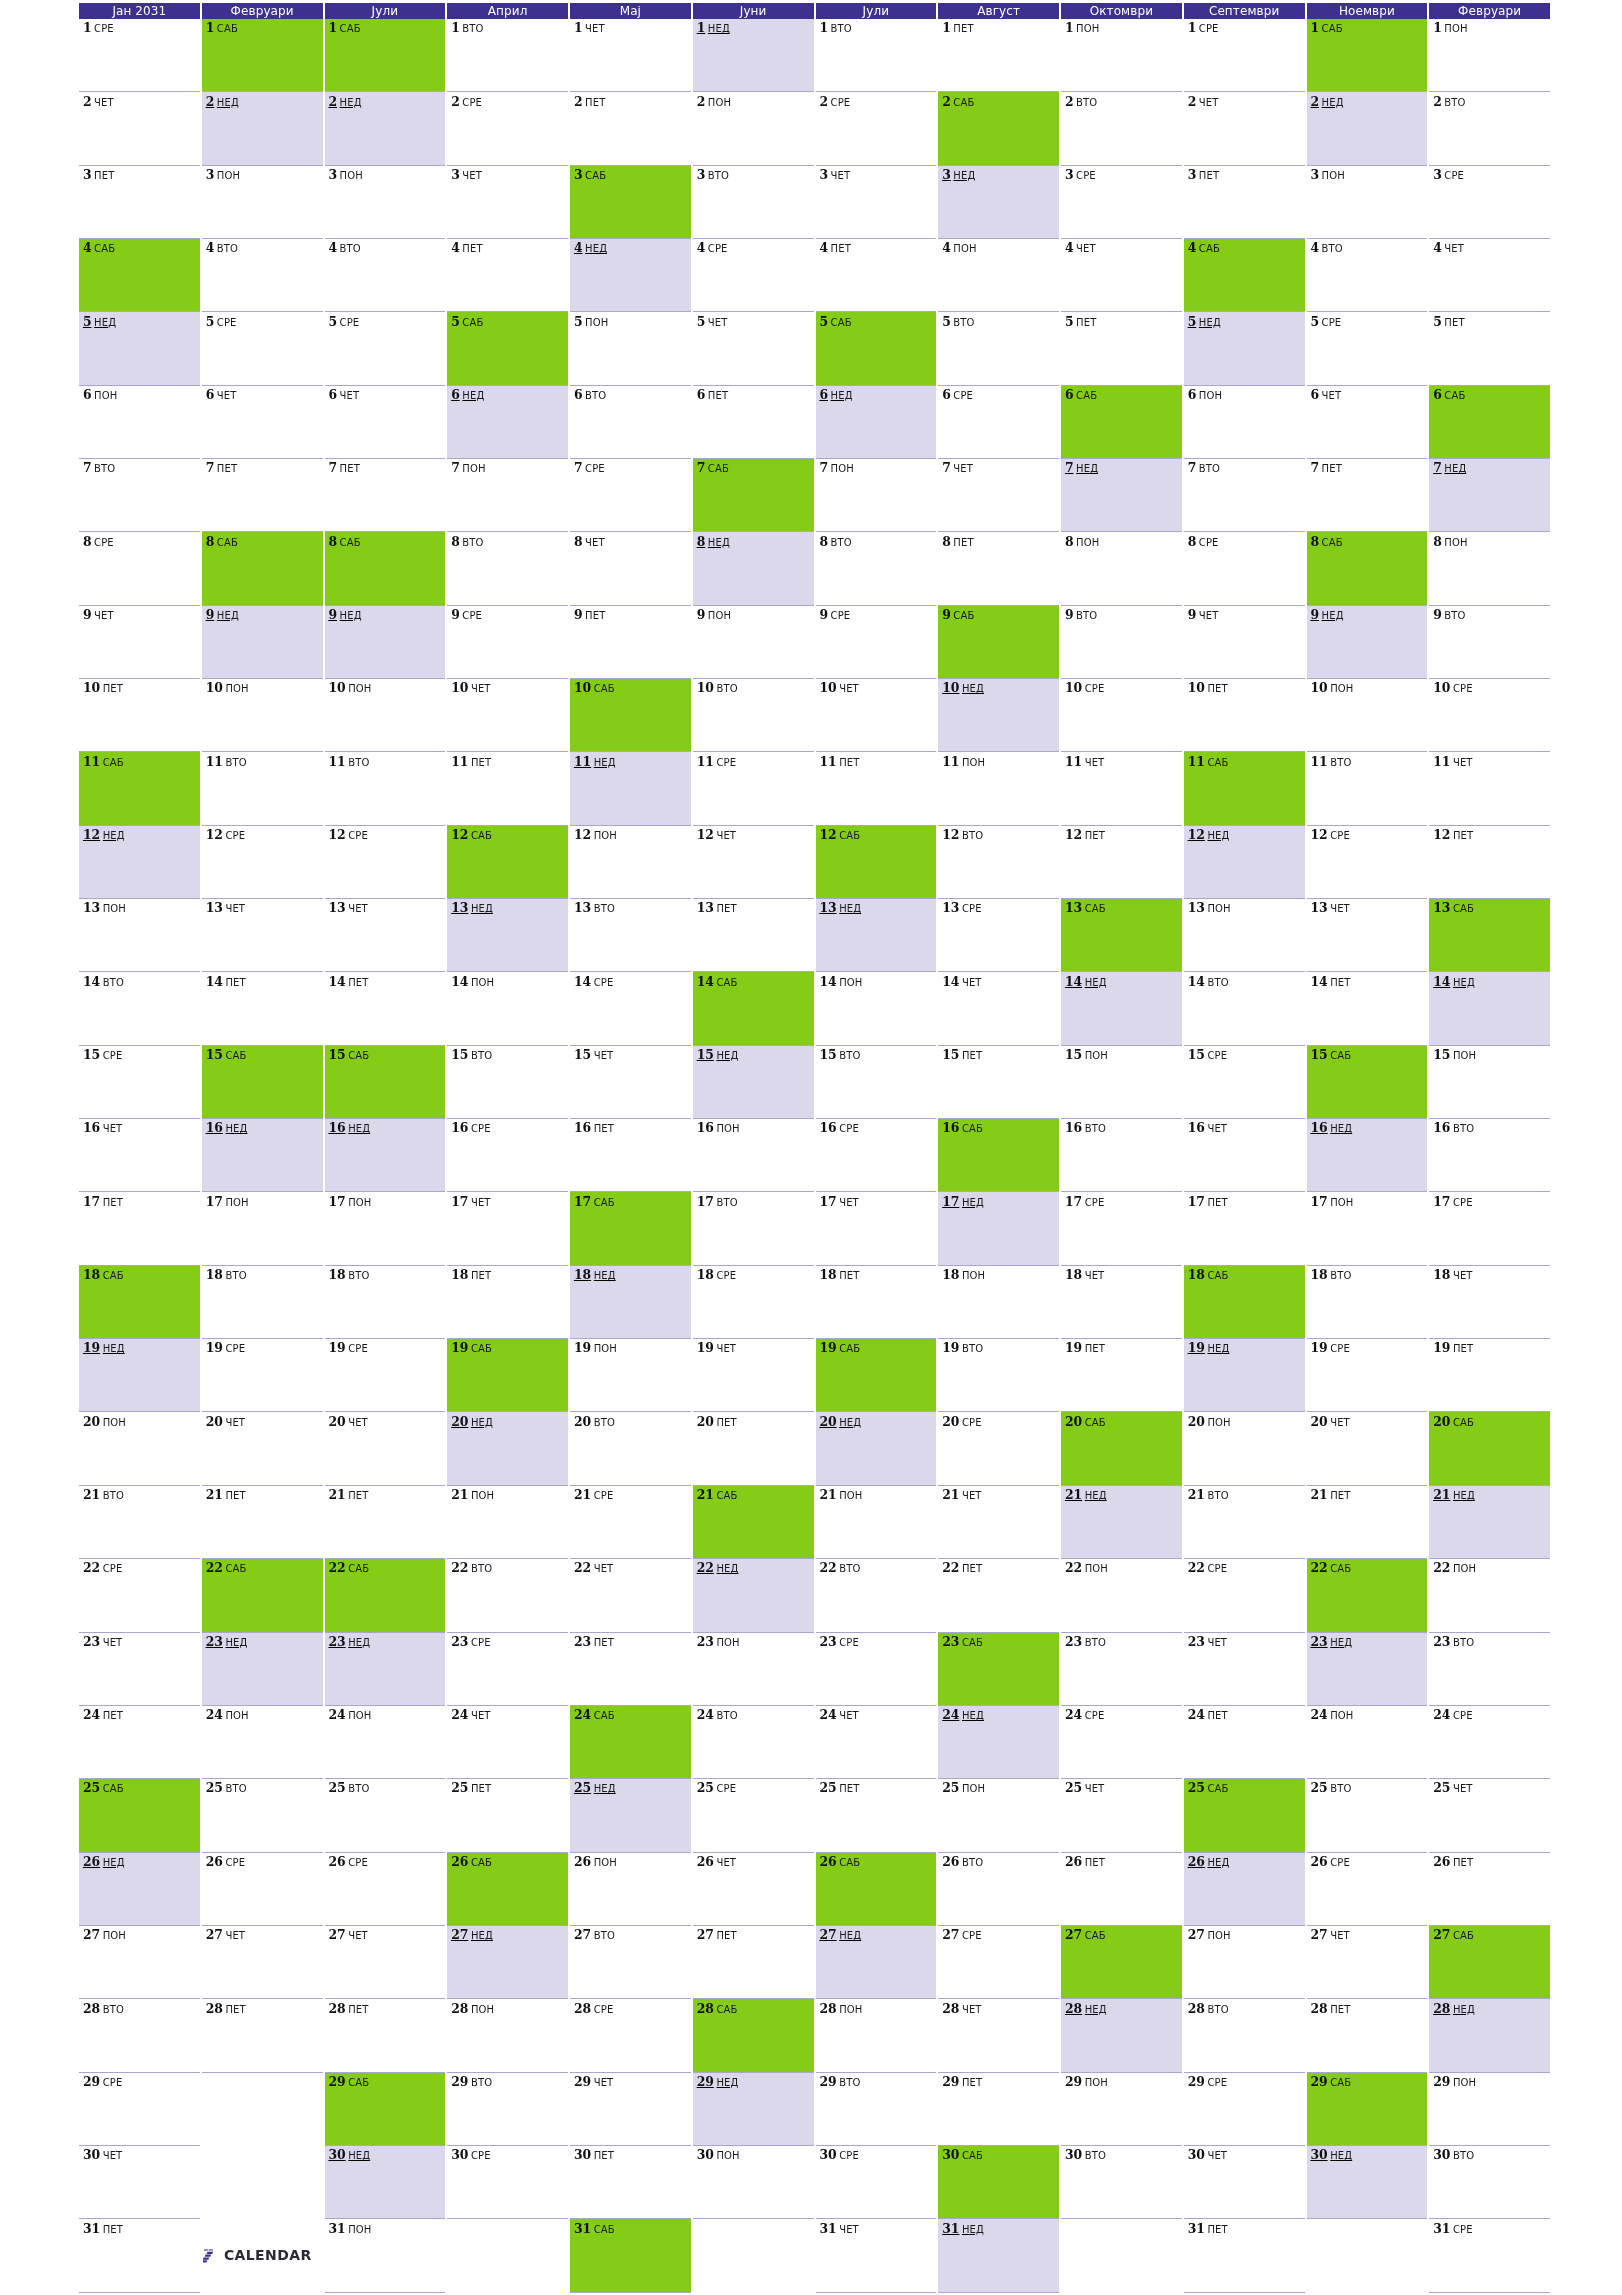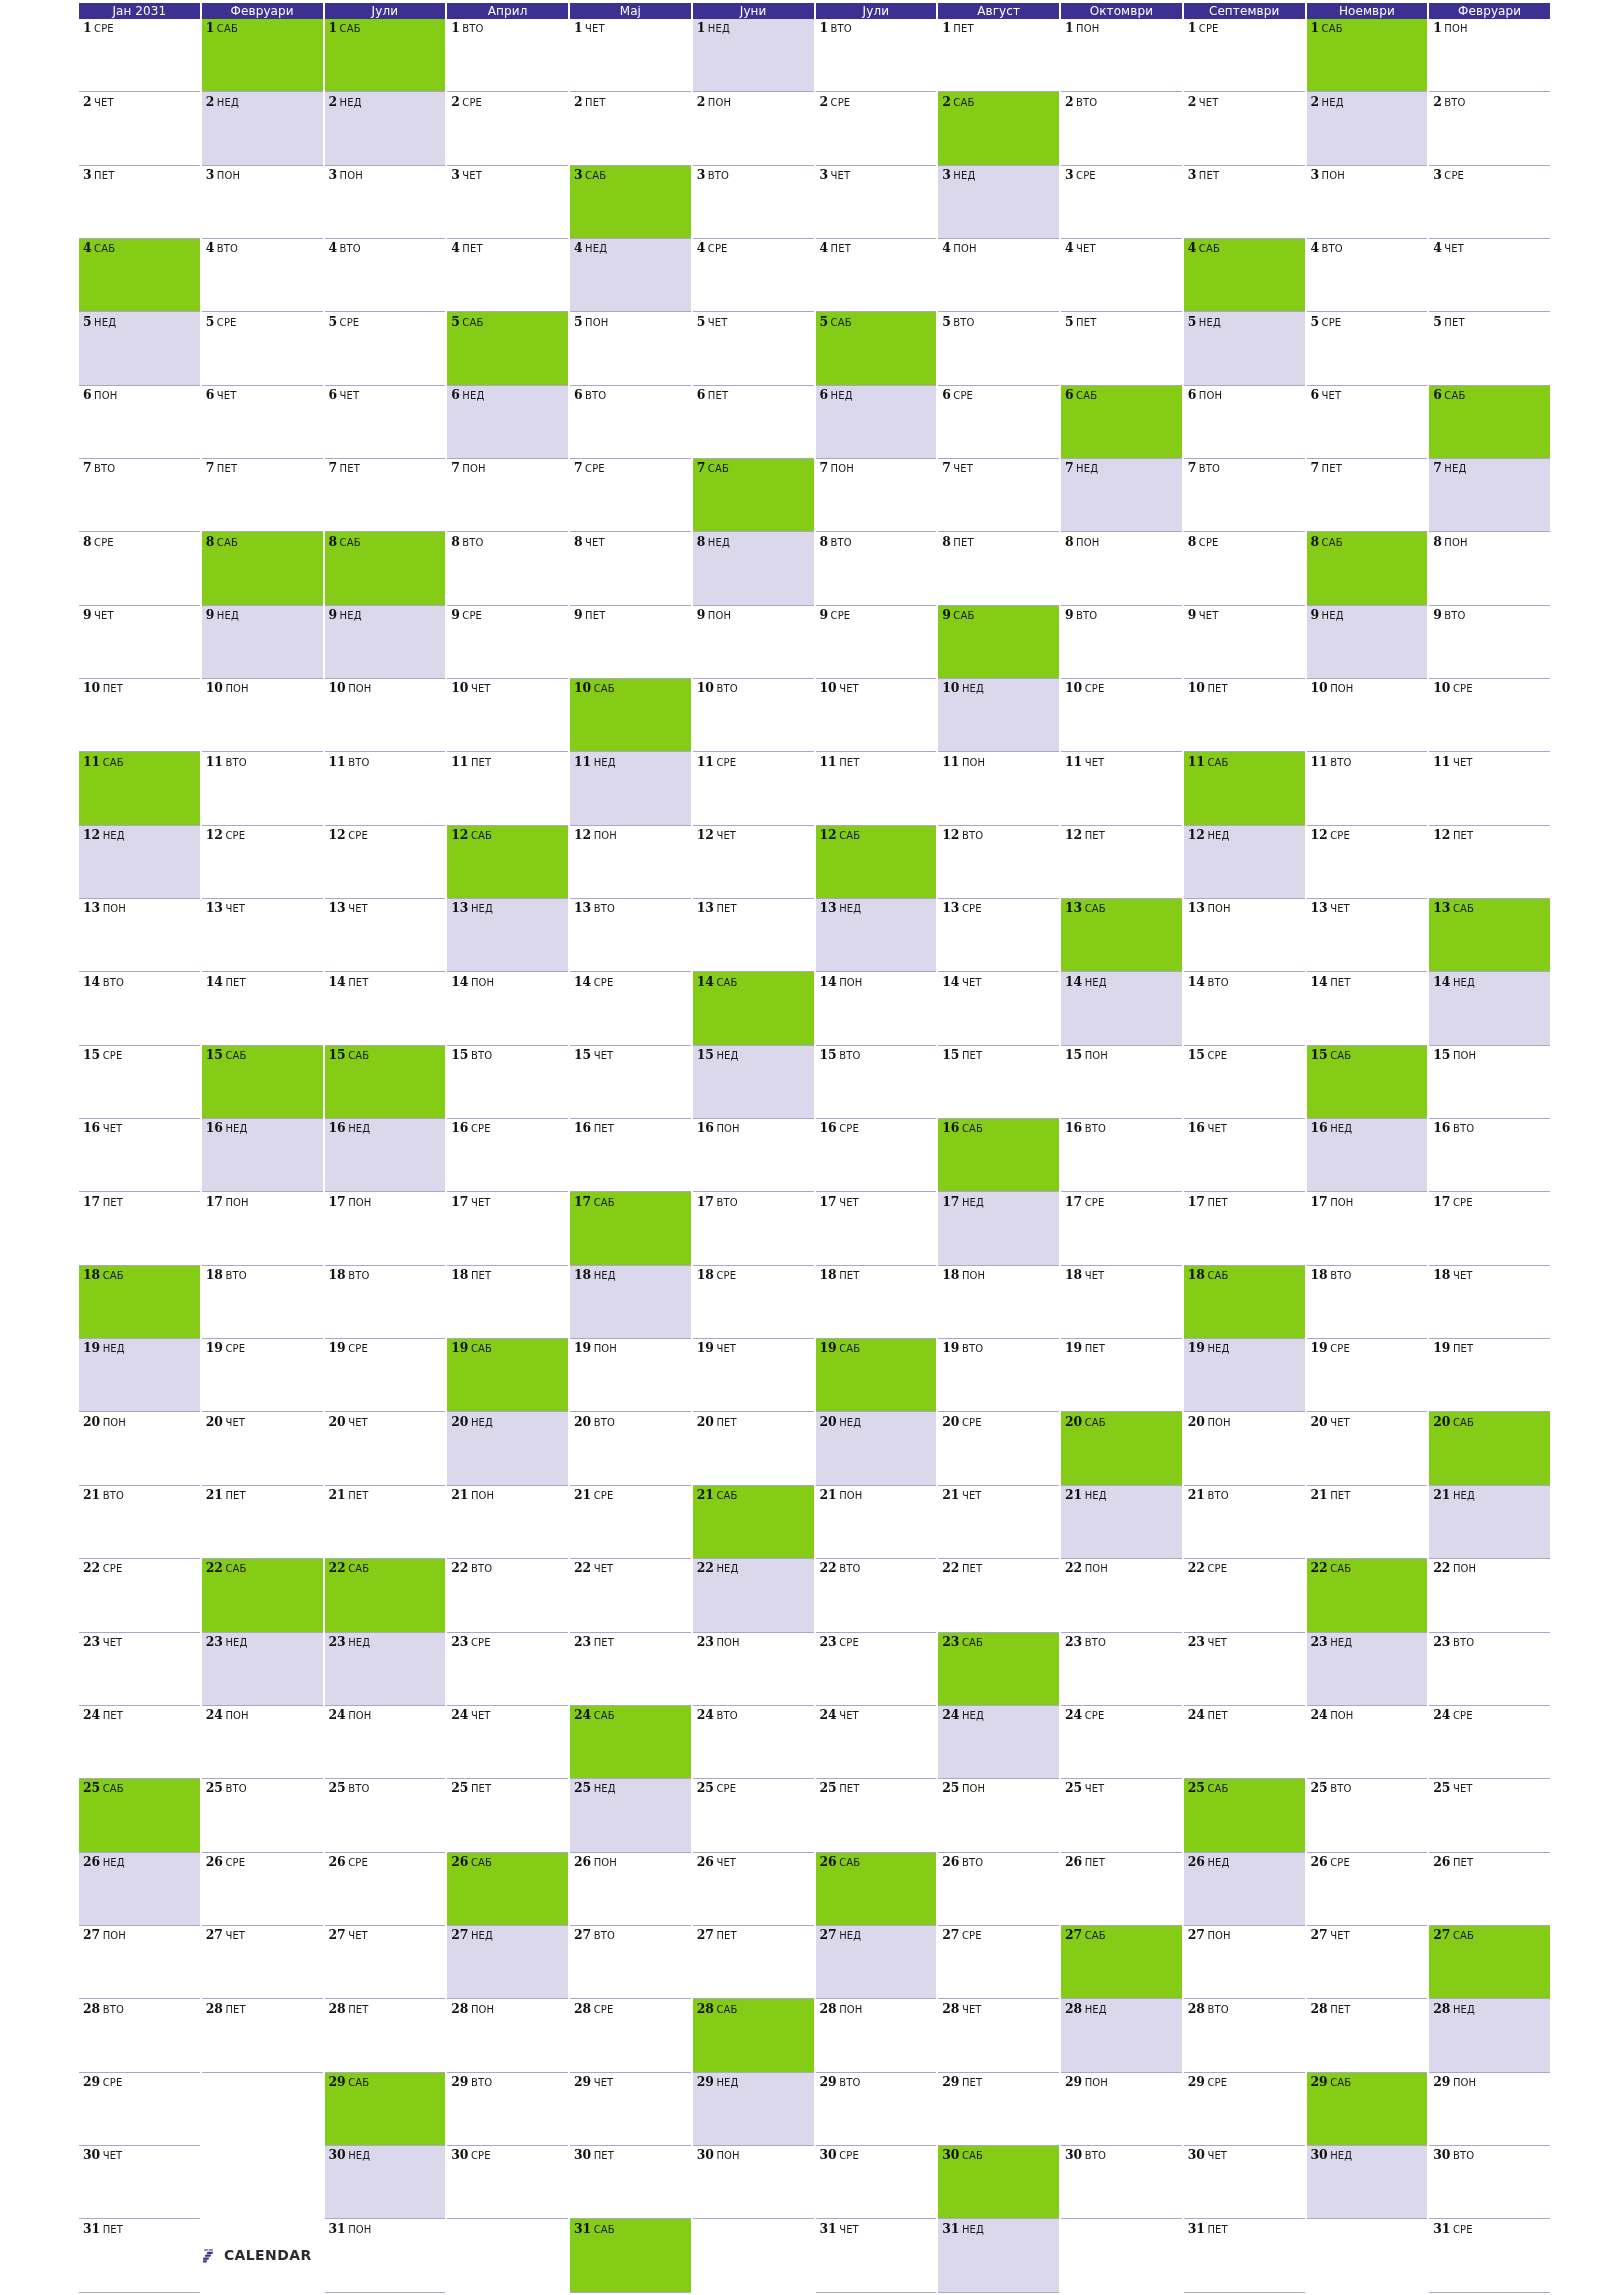--- a/index.html
+++ b/index.html
@@ -70,21 +70,21 @@
     box-sizing: border-box;
     border-bottom: 0.7px solid #a9a6cd;
     padding: 3.3px 0 0 3.9px;
     background: #ffffff;
     overflow: hidden;
     white-space: nowrap;
     line-height: 1;
   }
 
   .day-cell.sat { background: #84cc16; }
-  .day-cell.sun { background: #dbd8ec; }
+  .day-cell.sun { background: #dbd8ec; text-decoration: underline; }
   .day-cell.empty { border-bottom: none; background: #ffffff; }
 
   .day-num {
     font-family: "DejaVu Serif", serif;
     font-weight: 700;
     font-size: 12.4px;
     color: #111111;
     vertical-align: baseline;
   }
 

